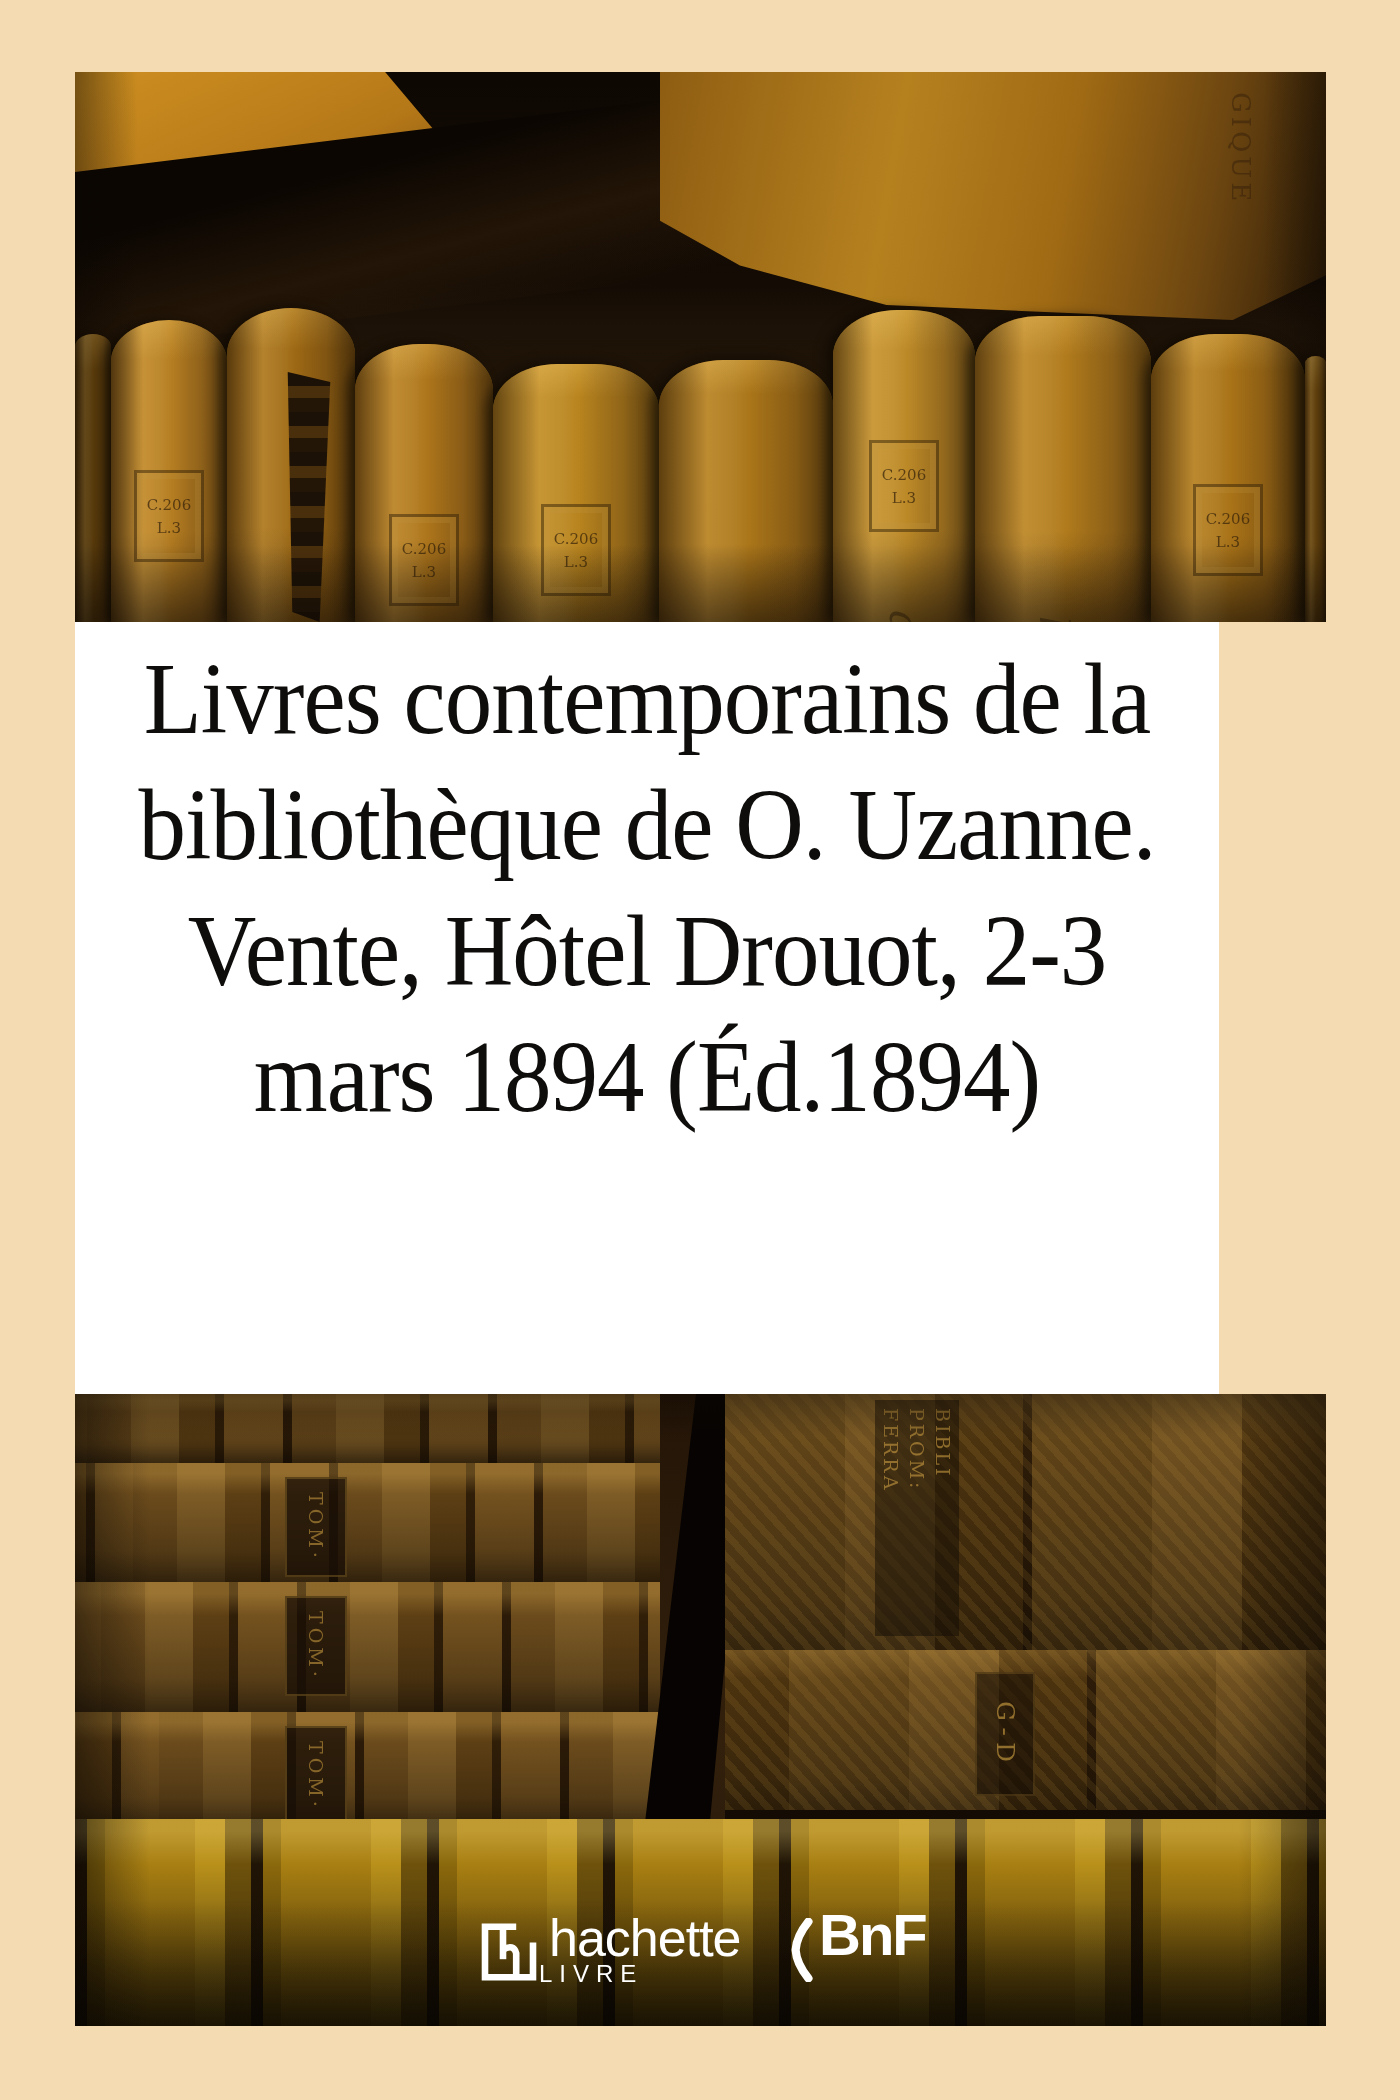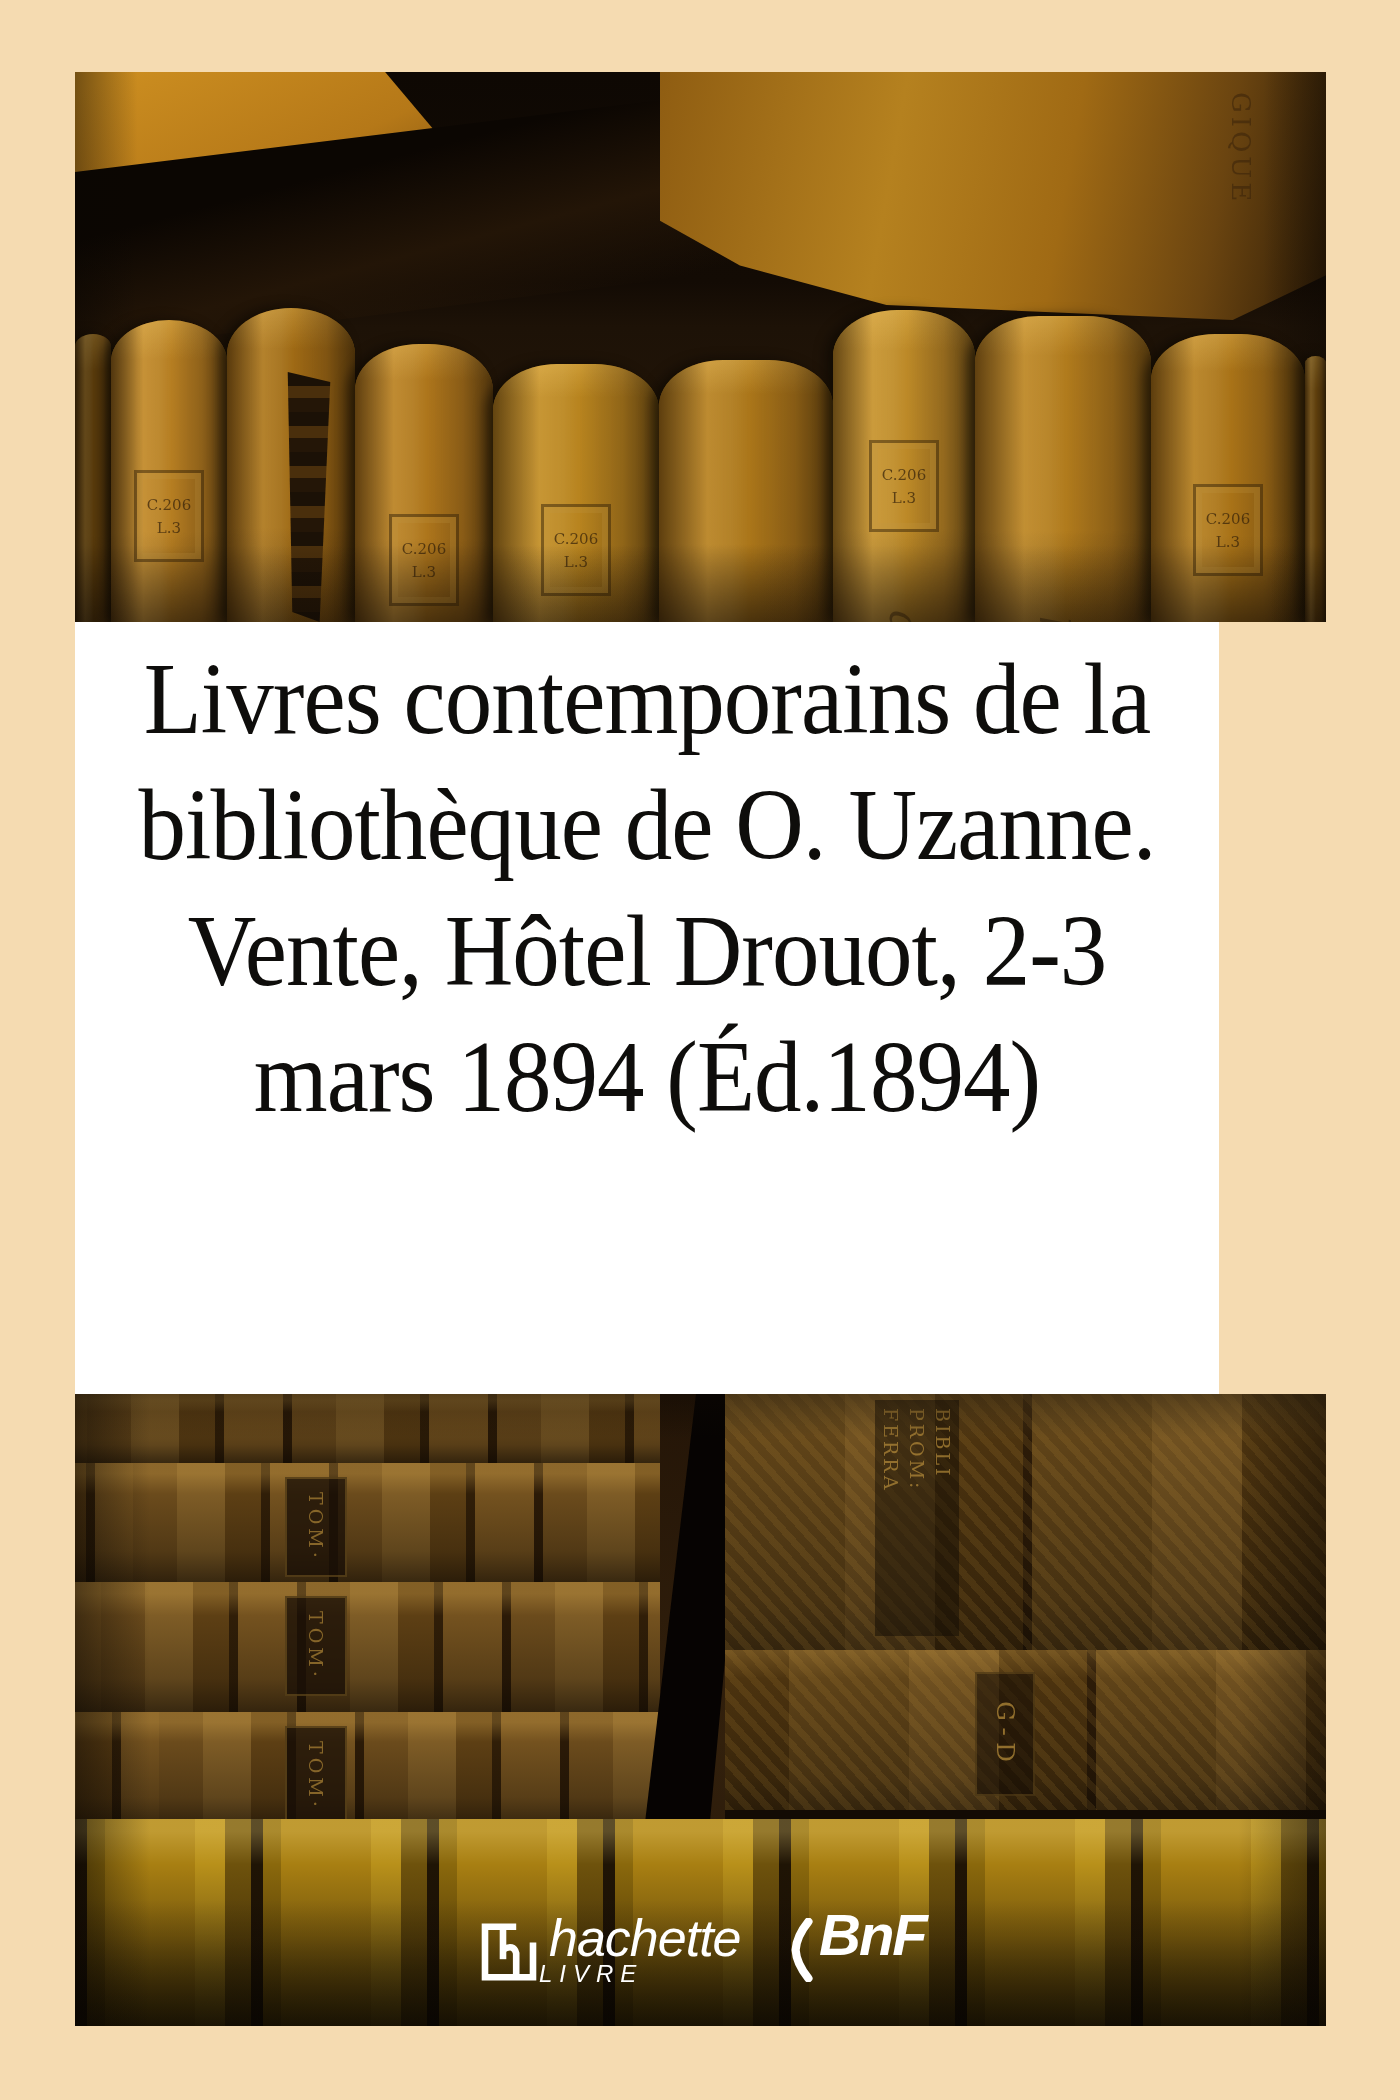--- a/index.html
+++ b/index.html
@@ -164,21 +164,21 @@
       repeating-linear-gradient(90deg,#1f1405 0 12px,#8a680c 12px 30px,#a87f12 30px 120px,#b8901a 120px 150px,#6e520c 150px 176px);
   }
   .pb-vignette{
     position:absolute;inset:0;pointer-events:none;
     background:
       linear-gradient(90deg,rgba(10,6,2,.5),rgba(0,0,0,0) 6%,rgba(0,0,0,0) 93%,rgba(10,6,2,.42)),
       linear-gradient(180deg,rgba(14,8,3,.45),rgba(0,0,0,0) 7%,rgba(0,0,0,0) 80%,rgba(6,4,1,.5) 100%);
   }
 
   
-  .logos{position:absolute;left:0;top:510px;width:1238px;height:110px;z-index:5;font-style:italic;}
+  .logos{position:absolute;left:0;top:510px;width:1238px;height:110px;z-index:5;}
   .hl-icon{position:absolute;left:404px;top:18px;width:60px;height:60px;}
   .hl-icon path{stroke:#ffffff;stroke-width:11;fill:none;}
   .h-word{
     position:absolute;left:474px;top:8px;
     font-family:"Liberation Sans",sans-serif;font-size:52px;letter-spacing:-1px;
     color:#ffffff;line-height:1;
   }
   .h-sub{
     position:absolute;left:464px;top:58px;
     font-family:"Liberation Sans",sans-serif;font-size:24px;letter-spacing:7px;

